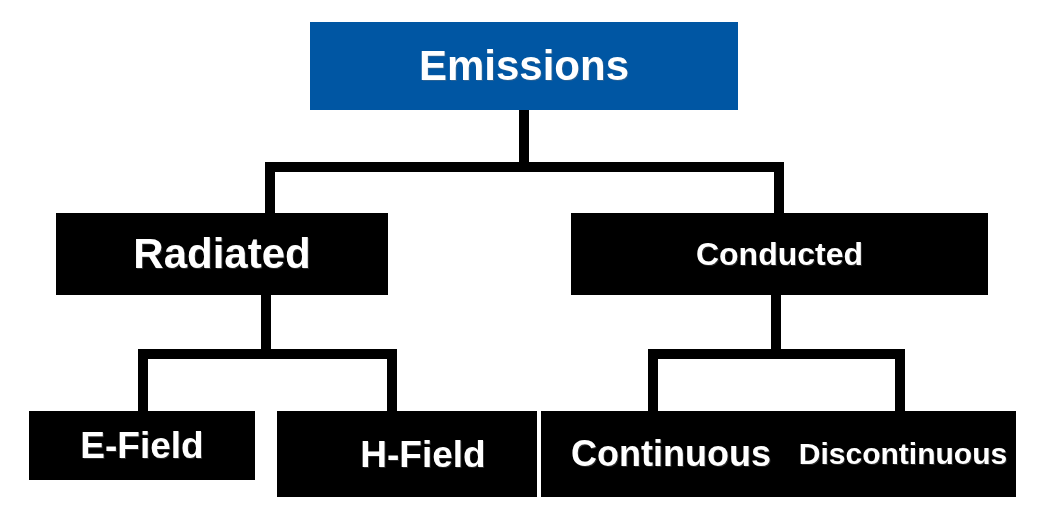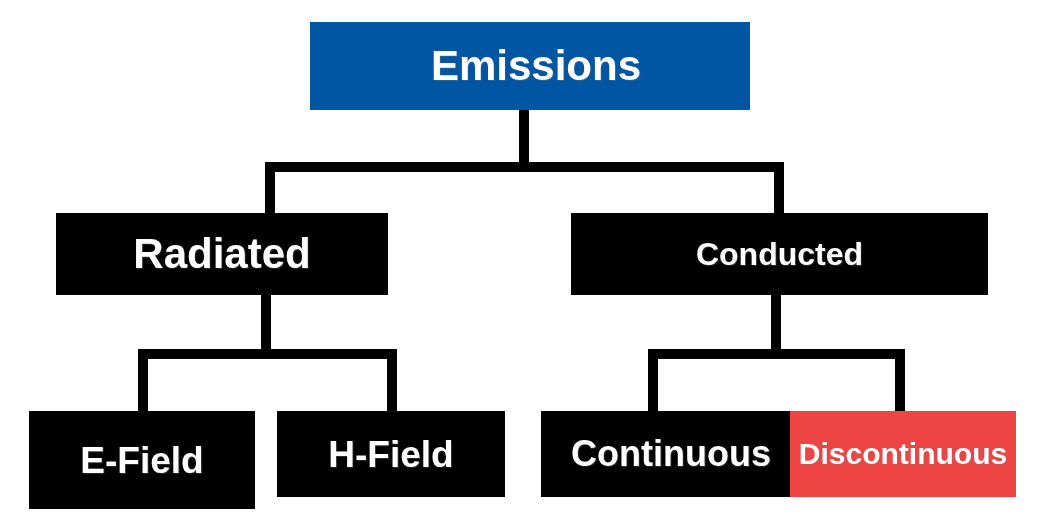--- a/index.html
+++ b/index.html
@@ -29,21 +29,21 @@
   }
   .conn {
     position: absolute;
     background: #000000;
   }
 
   
   .node-emissions     { left: 310px; top: 22px;  width: 428px; height: 88px; font-size: 42px; }
   .node-radiated      { left: 56px;  top: 213px; width: 332px; height: 82px; font-size: 42px; }
   .node-conducted     { left: 571px; top: 213px; width: 417px; height: 82px; font-size: 32px; }
-  .node-e-field       { left: 29px;  top: 411px; width: 226px; height: 98px; font-size: 37px; }
+  .node-e-field       { left: 29px;  top: 411px; width: 226px; height: 69px; font-size: 37px; }
   .node-h-field       { left: 277px; top: 411px; width: 228px; height: 86px; font-size: 37px; }
   .node-continuous    { left: 541px; top: 411px; width: 260px; height: 86px; font-size: 36px; }
   .node-discontinuous { left: 790px; top: 411px; width: 226px; height: 86px; font-size: 30px; }
 
   
   .c1  { left: 519px; top: 110px; width: 10px;  height: 62px; }  
   .c2  { left: 265px; top: 162px; width: 519px; height: 10px; }  
   .c3  { left: 265px; top: 162px; width: 10px;  height: 51px; }  
   .c4  { left: 774px; top: 162px; width: 10px;  height: 51px; }  
   .c5  { left: 261px; top: 295px; width: 10px;  height: 64px; }  
@@ -66,27 +66,27 @@
   <div class="conn c4" style="background-color: rgb(0, 0, 0);"></div>
   <div class="conn c5" style="background-color: rgb(0, 0, 0);"></div>
   <div class="conn c6" style="background-color: rgb(0, 0, 0);"></div>
   <div class="conn c7" style="background-color: rgb(0, 0, 0);"></div>
   <div class="conn c8" style="background-color: rgb(0, 0, 0);"></div>
   <div class="conn c9" style="background-color: rgb(0, 0, 0);"></div>
   <div class="conn c10" style="background-color: rgb(0, 0, 0);"></div>
   <div class="conn c11" style="background-color: rgb(0, 0, 0);"></div>
   <div class="conn c12" style="background-color: rgb(0, 0, 0);"></div>
 
-  <div class="node node-emissions" style="background-color: rgb(0, 86, 163); padding-left: 12px;">Emissions</div>
+  <div class="node node-emissions" style="background-color: rgb(0, 86, 163);">Emissions</div>
 
   <div class="node node-radiated" style="background-color: rgb(0, 0, 0);">Radiated</div>
 
   <div class="node node-conducted" style="background-color: rgb(0, 0, 0);">Conducted</div>
 
   <div class="node node-e-field" style="background-color: rgb(0, 0, 0);">E-Field</div>
 
-  <div class="node node-h-field" style="background-color: rgb(0, 0, 0);">H-Field</div>
+  <div class="node node-h-field" style="background-color: rgb(0, 0, 0); padding-left: 32px;">H-Field</div>
 
   <div class="node node-continuous" style="background-color: rgb(0, 0, 0);">Continuous</div>
 
-  <div class="node node-discontinuous" style="background-color: #ef4444;">Discontinuous</div>
+  <div class="node node-discontinuous" style="background-color: #000000;">Discontinuous</div>
 
 </div>
 
 </body></html>

